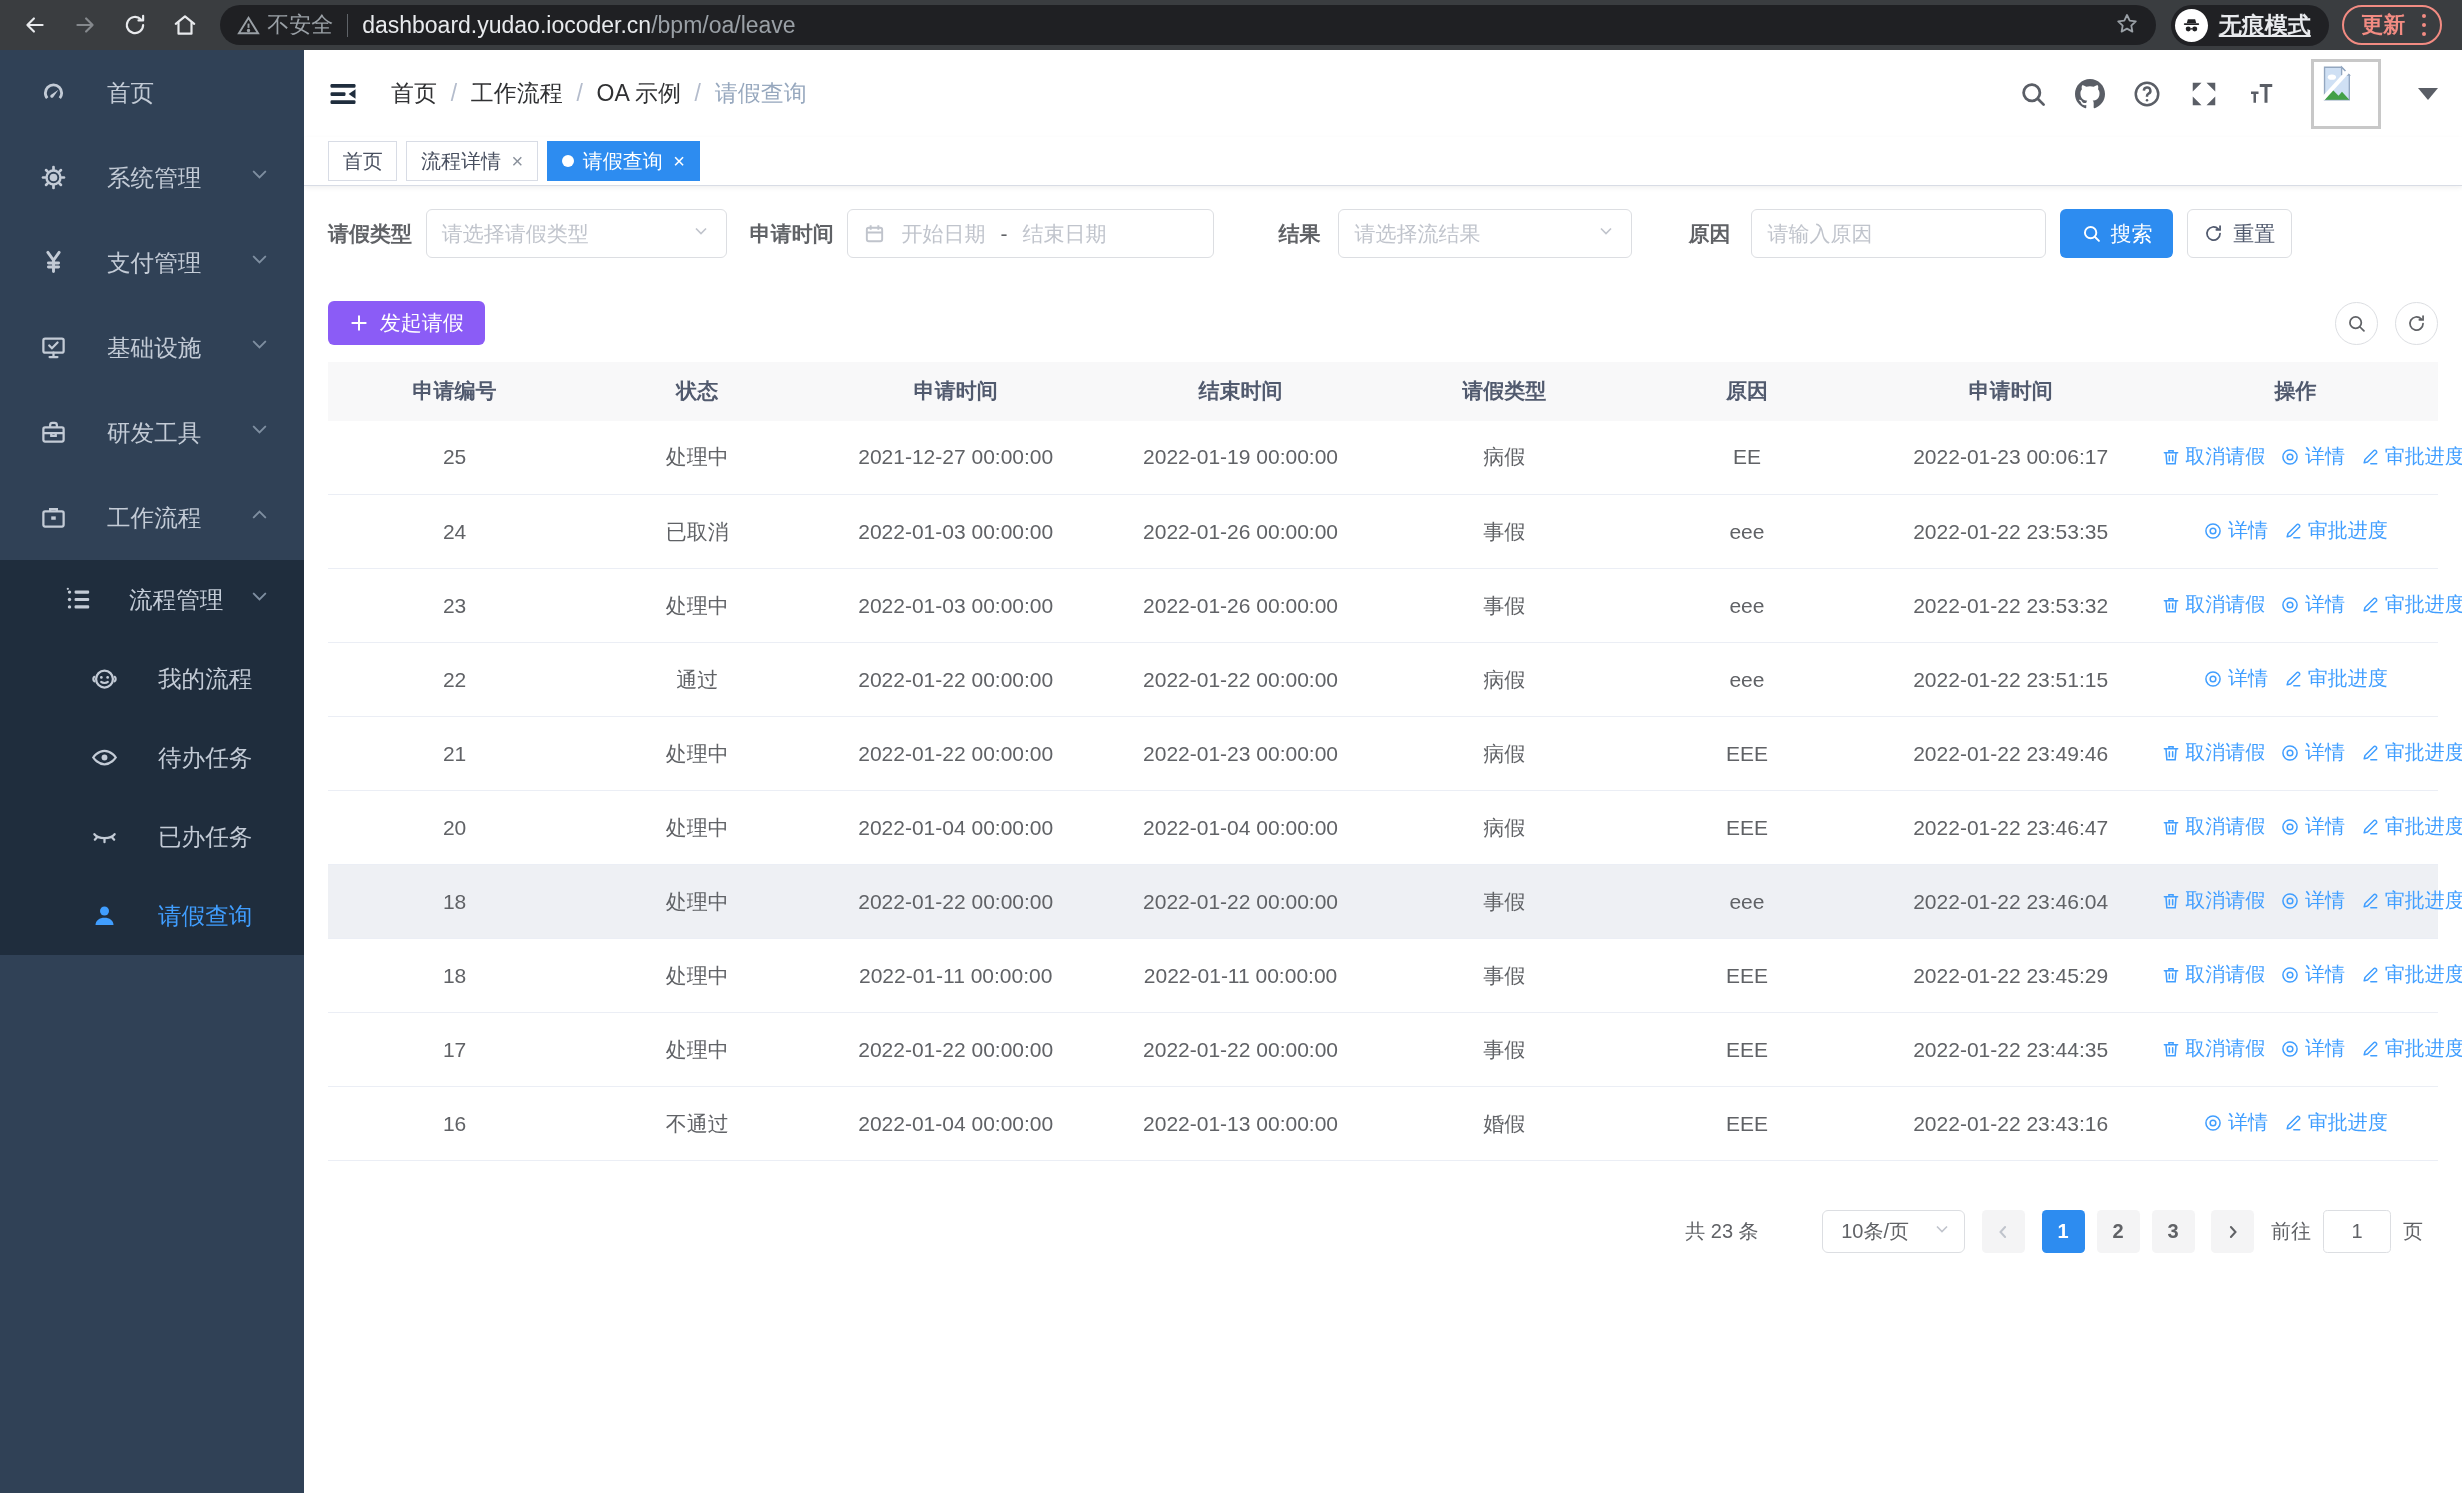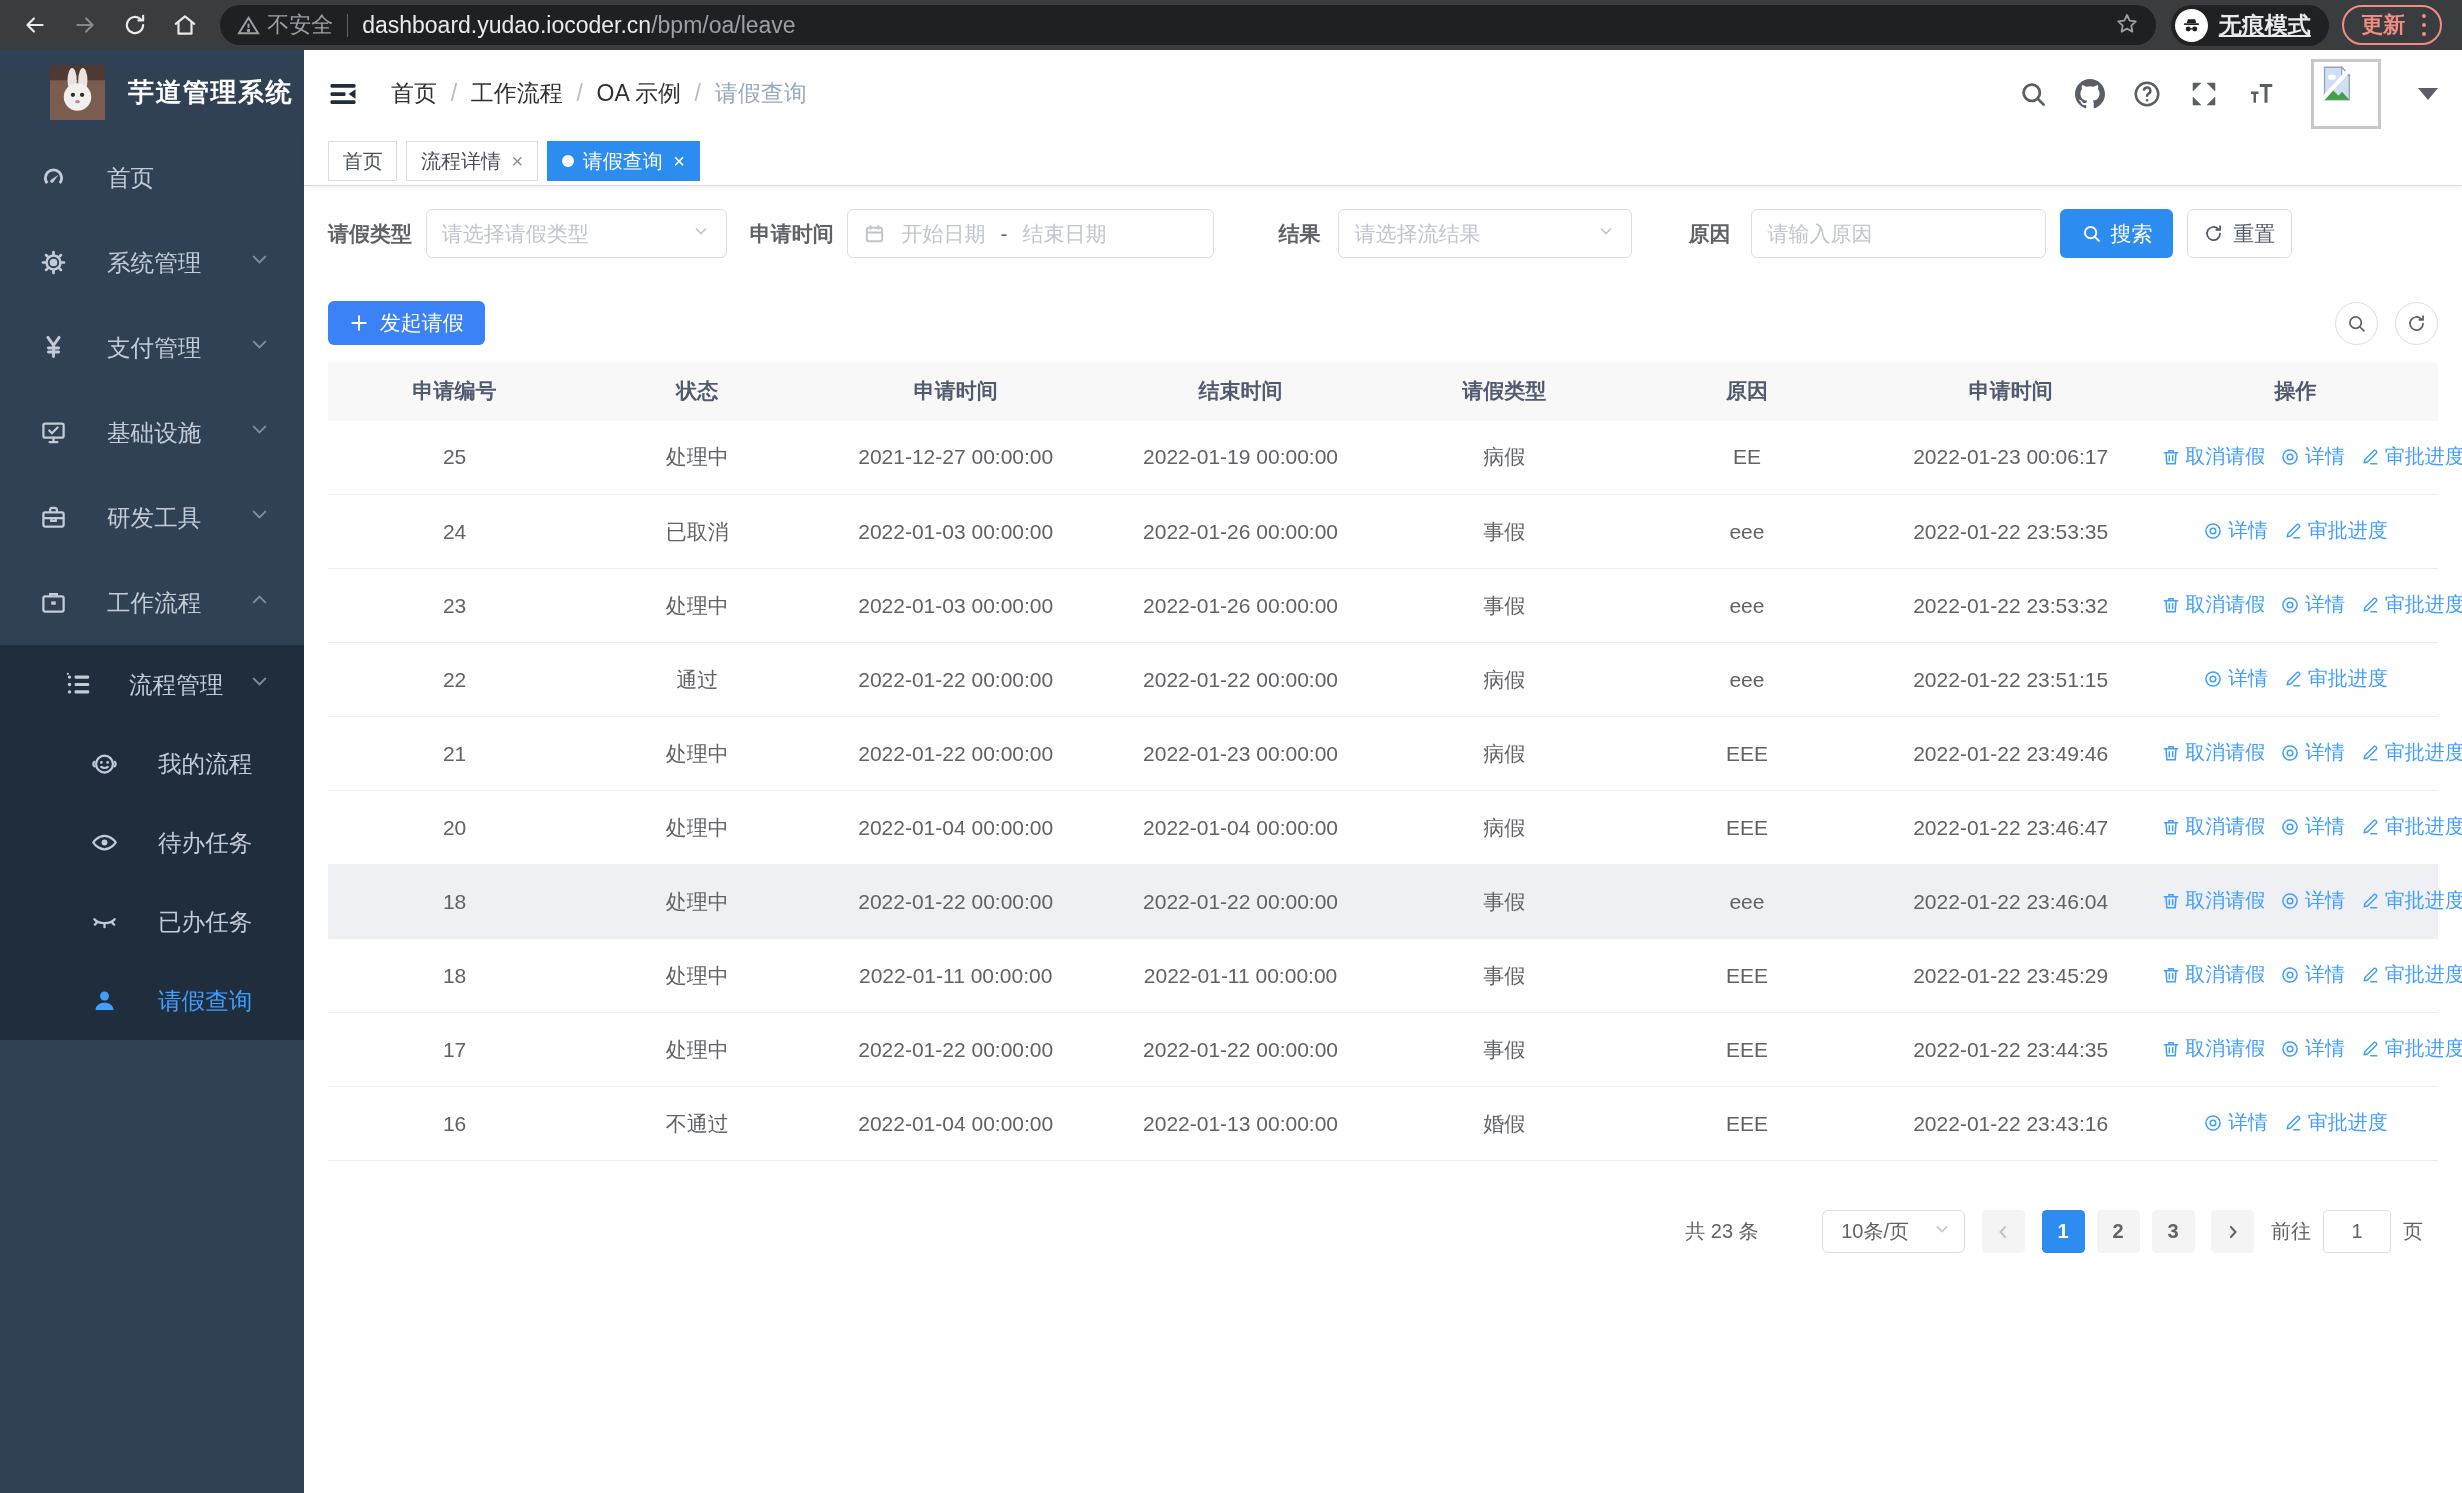--- a/index.html
+++ b/index.html
@@ -100,21 +100,21 @@
   .lbl-reason { margin-left:56px; }
   .inp-reason { width:295px; margin-left:21px; }
   .btn { height:49px; border-radius:6px; display:flex; align-items:center; justify-content:center;
     gap:9px; font-size:21px; cursor:pointer; border:1.5px solid transparent; }
   .btn svg { width:21px; height:21px; }
   .btn-search { width:113px; margin-left:13.7px; background:#2d8cf0; color:#fff; }
   .btn-reset { width:105px; margin-left:13.7px; background:#fff; color:#515a6e; border-color:#dcdee2; }
 
   
   .toolbar-row { display:flex; align-items:center; margin-top:43px; }
-  .btn-create { width:157px; height:44px; background:#3b82f6; color:#fff; border-radius:6px;
+  .btn-create { width:157px; height:44px; background:#8b5cf6; color:#fff; border-radius:6px;
     display:flex; align-items:center; justify-content:center; gap:10.6px; font-size:21px; cursor:pointer; }
   .btn-create svg { width:20px; height:20px; }
   .tool-circles { margin-left:auto; display:flex; gap:16.7px; }
   .circle-btn { width:43px; height:43px; border-radius:50%; border:1.5px solid #dcdee2;
     background:#fff; display:flex; align-items:center; justify-content:center; color:#606266; cursor:pointer; }
   .circle-btn svg { width:21px; height:21px; }
 
   
   table.grid { width:100%; border-collapse:collapse; margin-top:16.7px; table-layout:fixed; }
   table.grid th { height:59px; background:#f8f8f9; color:#515a6e; font-size:21px;
@@ -204,33 +204,20 @@
     <span class="update-label">更新</span>
     <span class="kebab">
         <i></i>
         <i></i>
         <i></i>
       </span>
   </div>
 </div>
 
 <div class="sidebar">
-  <div class="logo-row">
-    <svg class="logo-img" viewBox="0 0 36 36">
-      <rect width="36" height="36" fill="#7a5c50"></rect>
-      <rect width="36" height="10" fill="#4e3a33"></rect>
-      <ellipse cx="14.5" cy="10" rx="3" ry="8" fill="#e9e4e0"></ellipse>
-      <ellipse cx="21.5" cy="10" rx="3" ry="8" fill="#e9e4e0"></ellipse>
-      <circle cx="18" cy="21" r="9" fill="#f2efec"></circle>
-      <circle cx="15" cy="19.5" r="1.4" fill="#2b2b2b"></circle>
-      <circle cx="21" cy="19.5" r="1.4" fill="#2b2b2b"></circle>
-      <ellipse cx="18" cy="24" rx="1.6" ry="1.1" fill="#b98b84"></ellipse>
-    </svg>
-    <span class="logo-title">芋道管理系统</span>
-  </div>
   <nav class="menu" id="side-menu">
       <div class="menu-item lvl1">
         <span class="mi-icon">
           <svg viewBox="0 0 24 24">
             <path d="M12 4a8.5 8.5 0 0 0-8.5 8.5c0 2 .7 3.9 1.9 5.3l2-1.6A6 6 0 0 1 6 12.5a6 6 0 0 1 12 0c0 1.4-.5 2.7-1.4 3.7l2 1.6a8.5 8.5 0 0 0 1.9-5.3A8.5 8.5 0 0 0 12 4z" fill="currentColor"></path>
             <path d="M12 15.8l4.4-6.2-6.2 4.2a1.5 1.5 0 1 0 1.8 2z" fill="currentColor"></path>
           </svg>
         </span>
         <span>首页</span>
       </div>

